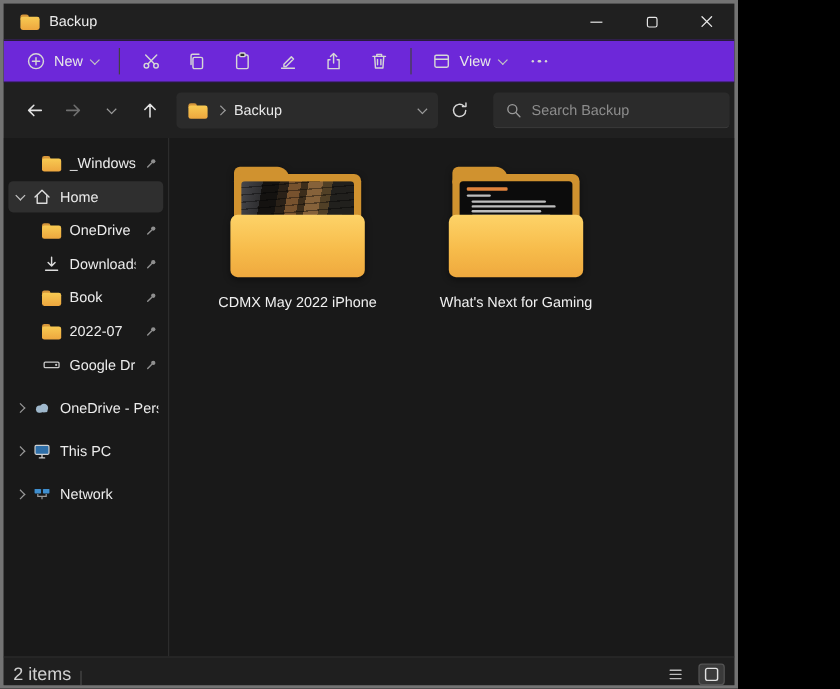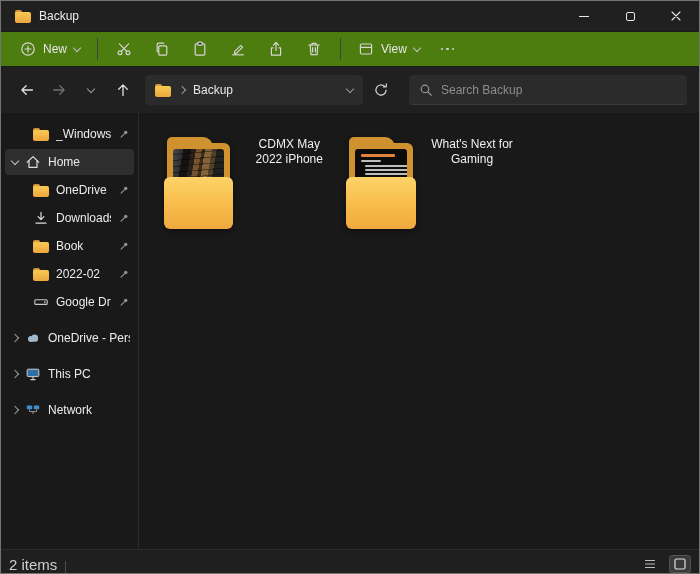--- a/index.html
+++ b/index.html
@@ -1,42 +1,42 @@
 <!DOCTYPE html>
 <html><head>
 <meta charset="utf-8">
 <style>
   * { margin:0; padding:0; box-sizing:border-box; }
   html,body { background:#000; }
   body { font-family:"Liberation Sans", sans-serif; }
 
   .window {
-    width:700px; height:574px; background:#202020; color:#e8e8e8;
-    border:1px solid #737373; font-size:12px; display:flex; flex-direction:column;
+    width:615px; height:574px; background:#202020; color:#e8e8e8;
+    border:3px solid #737373; font-size:12px; display:flex; flex-direction:column;
     overflow:hidden; position:relative;
   }
 
   
   .titlebar { height:30px; flex:0 0 auto; display:flex; align-items:center; }
   .tb-left { flex:1; display:flex; align-items:center; gap:8px; padding-left:14px; }
   .tb-title { font-size:12px; color:#ededed; }
   .win-controls { display:flex; height:100%; }
   .win-btn { width:46px; height:100%; display:flex; align-items:center; justify-content:center; }
   .min-glyph { width:10px; height:1px; background:#e6e6e6; display:block; }
   .max-glyph { width:9px; height:9px; border:1px solid #e6e6e6; border-radius:2px; display:block; }
 
   
   .fold { position:relative; width:16px; height:13px; flex:0 0 auto; display:inline-block; }
   .fold::before { content:""; position:absolute; top:0; left:0; width:7px; height:4px;
     background:#d6963a; border-radius:2px 2px 0 0; }
   .fold::after { content:""; position:absolute; top:2px; left:0; right:0; bottom:0;
     background:linear-gradient(180deg,#f8ca52,#eda63e); border-radius:2px; }
 
   
-  .toolbar { height:36px; flex:0 0 auto; background:#4d7c0f;
+  .toolbar { height:36px; flex:0 0 auto; background:#6d28d9;
     border-top:1px solid #1a1a1a; border-bottom:1px solid #1a1a1a;
     display:flex; align-items:center; padding:0 10px; gap:2px; }
   .tool-btn { display:flex; align-items:center; gap:7px; padding:5px 9px; border-radius:4px; color:#e8e8e8; cursor:default; }
   .tool-ico-btn { padding:5px 10px; }
   .tb-sep { width:1px; height:22px; background:#424242; margin:0 6px; flex:0 0 auto; }
   .icon16 { width:16px; height:16px; display:block; flex:0 0 auto; }
 
   .chev { width:6px; height:6px; border-right:1.4px solid #c4c4c4; border-bottom:1.4px solid #c4c4c4;
     display:inline-block; flex:0 0 auto; }
   .chev.down { transform:rotate(45deg); margin-top:-3px; }
@@ -63,21 +63,21 @@
   .side-item { height:26px; display:flex; align-items:center; gap:7px; padding:0 4px 0 7px;
     border-radius:4px; margin-bottom:2px; }
   .side-item.selected { background:#2f2f2f; }
   .side-item.child { padding-left:28px; }
   .side-label { flex:1; color:#ececec; font-size:12px; white-space:nowrap; overflow:hidden; }
   .group-gap { height:8px; }
   .pin12 { width:12px; height:12px; display:block; flex:0 0 auto; }
 
   
   .main { flex:1; padding:24px 8px 0 22px; display:flex; flex-wrap:wrap; gap:12px; align-content:flex-start; }
-  .tile { width:170px; display:flex; flex-direction:row; gap:12px; }
+  .tile { width:170px; display:flex; flex-direction:column; align-items:center; gap:12px; }
   .tile-label { color:#f0f0f0; text-align:center; max-width:160px; line-height:1.25; }
 
   
   .bf { position:relative; width:118px; height:94px; filter:drop-shadow(0 2px 3px rgba(0,0,0,.45)); }
   .bf-tab { position:absolute; left:6px; top:0; width:46px; height:14px; background:#d0922f; border-radius:5px 10px 0 0; }
   .bf-back { position:absolute; left:6px; right:6px; top:6px; height:76px; background:#d0922f; border-radius:6px; }
   .bf-thumb { position:absolute; left:12px; right:12px; top:12px; height:38px; border-radius:3px; overflow:hidden; }
   .bf-thumb.photo {
     background:
       repeating-linear-gradient(175deg, rgba(0,0,0,0) 0 5px, rgba(0,0,0,.4) 5px 6px),
@@ -283,21 +283,21 @@
         <span class="side-label">Book</span>
         <svg class="pin12" viewBox="0 0 14 14">
             <circle cx="9" cy="5.2" r="2.1" fill="#8f8f8f"></circle>
             <path d="M7.4 6.8L3.6 10.6" stroke="#8f8f8f" stroke-width="1.4" stroke-linecap="round"></path>
           </svg>
       </div>
 
 
       <div class="side-item child">
         <span class="fold"></span>
-        <span class="side-label">2022-02</span>
+        <span class="side-label">2022-07</span>
         <svg class="pin12" viewBox="0 0 14 14">
             <circle cx="9" cy="5.2" r="2.1" fill="#8f8f8f"></circle>
             <path d="M7.4 6.8L3.6 10.6" stroke="#8f8f8f" stroke-width="1.4" stroke-linecap="round"></path>
           </svg>
       </div>
 
       <div class="side-item child">
         <svg class="icon16" viewBox="0 0 16 16" fill="none" stroke="#c9c9c9" stroke-width="1.1">
             <rect x="1.8" y="5.8" width="12.4" height="4.6" rx="1"></rect>
             <circle cx="11.8" cy="8.1" r="0.9" fill="#c9c9c9" stroke="none"></circle>

